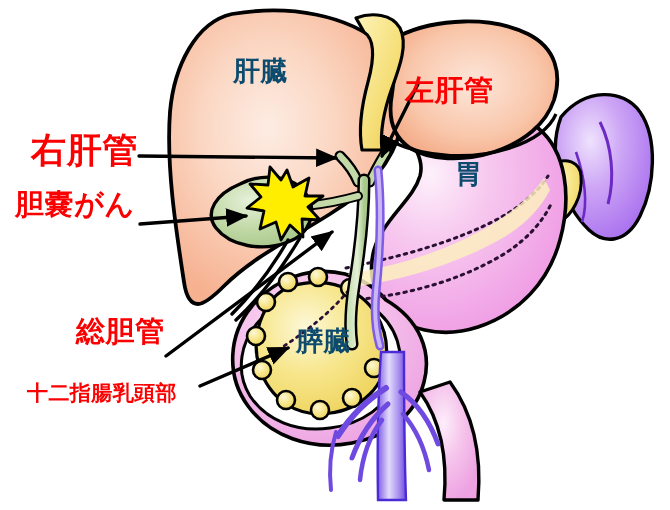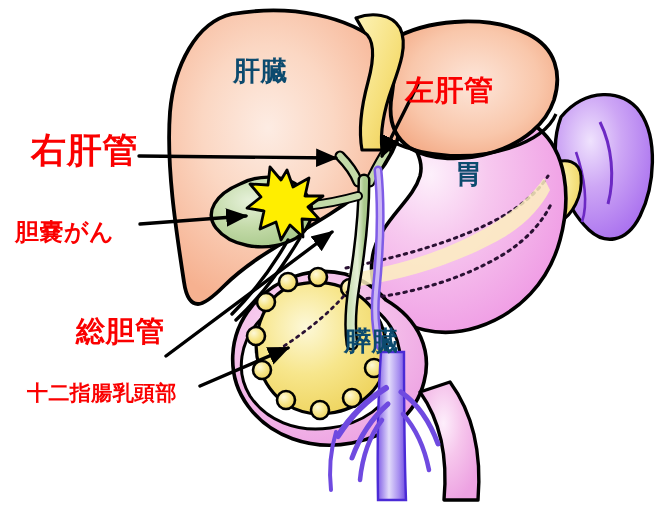--- a/index.html
+++ b/index.html
@@ -28,27 +28,27 @@
     font-weight: 700;
     letter-spacing: 0.02em;
   }
   .label-red {
     color: #fa0000;
   }
   .label-black {
     color: #0c4a6e;
   }
   #lbl-right-hepatic-duct { left: 31px;  top: 133px; font-size: 35px; }
-  #lbl-gallbladder-cancer  { left: 15px;  top: 220px; font-size: 24px; }
+  #lbl-gallbladder-cancer  { left: 15px;  top: 190px; font-size: 29px; }
   #lbl-common-bile-duct    { left: 76px;  top: 317px; font-size: 29px; text-align: right; }
   #lbl-duodenal-papilla    { left: 27px;  top: 383px; font-size: 21px; }
   #lbl-left-hepatic-duct   { left: 405px; top: 44px;  font-size: 29px; margin-top: 32px; }
   #lbl-liver               { left: 233px; top: 57px;  font-size: 27px; }
   #lbl-stomach             { left: 455px; top: 160px; font-size: 27px; }
-  #lbl-pancreas            { left: 296px; top: 327px; font-size: 27px; margin-left: 48px; }
+  #lbl-pancreas            { left: 296px; top: 327px; font-size: 27px; }
 </style>
 </head>
 <body>
 
 <svg id="figure" viewBox="0 0 670 510" xmlns="http://www.w3.org/2000/svg" aria-label="胆嚢がん 解剖図">
 
   <defs>
     <radialGradient id="gradLiver" cx="42%" cy="40%" r="62%">
       <stop offset="0%" stop-color="#fdece3"></stop>
       <stop offset="45%" stop-color="#fbd7c3"></stop>

